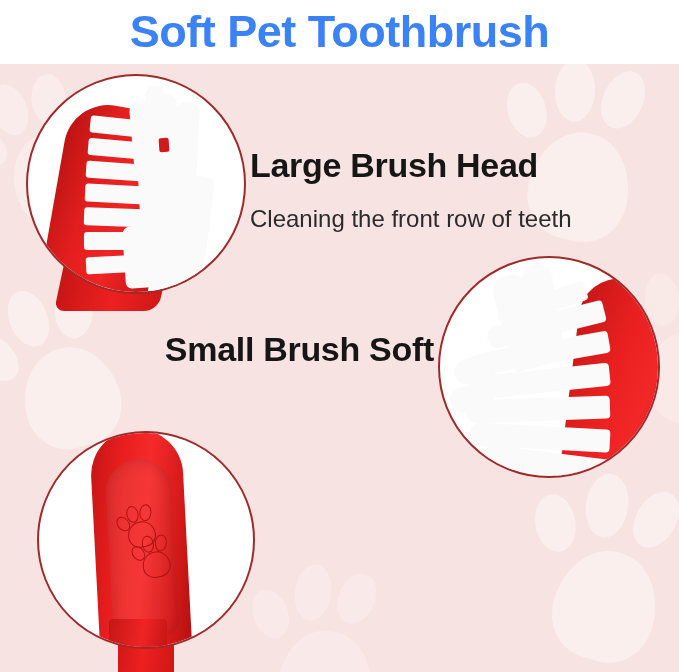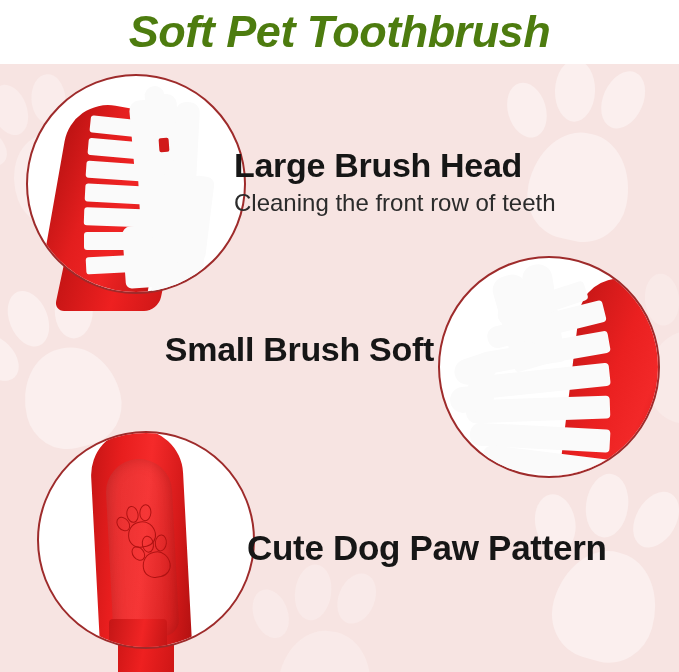--- a/index.html
+++ b/index.html
@@ -10,22 +10,22 @@
   }
   #page{position:relative;width:679px;height:672px;overflow:hidden;background:#ffffff;}
 
   
   .header-band{
     position:absolute;left:0;top:0;width:679px;height:64px;
     background:#ffffff;z-index:30;
     display:flex;align-items:center;justify-content:center;
   }
   .title{
-    font-size:45px;font-weight:bold;font-style:italic;
-    color:#4d7c0f;letter-spacing:-0.5px;
+    font-size:45px;font-weight:bold;
+    color:#3b82f6;letter-spacing:-0.5px;
     white-space:nowrap;line-height:1;
     transform:translateY(-1px);
   }
 
   
   .body-bg{
     position:absolute;left:0;top:60px;width:679px;height:612px;
     background:#F7E4E2;z-index:1;overflow:hidden;
   }
   .paw{position:absolute;opacity:1;}
@@ -55,23 +55,23 @@
   .bristle{position:absolute;background:#FAFAFA;border-radius:40% 40% 3px 3px;}
 
   
   .label{position:absolute;z-index:20;}
   .lbl-title{
     font-size:34px;font-weight:bold;color:#161616;
     line-height:1.0;white-space:nowrap;letter-spacing:-0.3px;
   }
   .lbl-sub{
     font-size:24px;font-weight:normal;color:#2B2B2B;
-    line-height:1.0;white-space:nowrap;margin-top:9px;
-  }
-  .lbl-1{left:234px;top:148px;text-align:left;}
+    line-height:1.0;white-space:nowrap;margin-top:25px;
+  }
+  .lbl-1{left:250px;top:148px;text-align:left;}
   .lbl-2{left:0px;top:332px;width:434px;text-align:right;}
   .lbl-3{left:247px;top:530px;text-align:left;}
   .lbl-3 .lbl-title{font-size:35px;}
 </style>
 </head>
 <body>
 
 <div id="page">
 
   <div class="body-bg">
@@ -222,17 +222,14 @@
 
   <div class="label lbl-1">
     <div class="lbl-title">Large Brush Head</div>
     <div class="lbl-sub">Cleaning the front row of teeth</div>
   </div>
 
   <div class="label lbl-2">
     <div class="lbl-title">Small Brush Soft</div>
   </div>
 
-  <div class="label lbl-3">
-    <div class="lbl-title">Cute Dog Paw Pattern</div>
-  </div>
 
 </div>
 
 </body></html>

